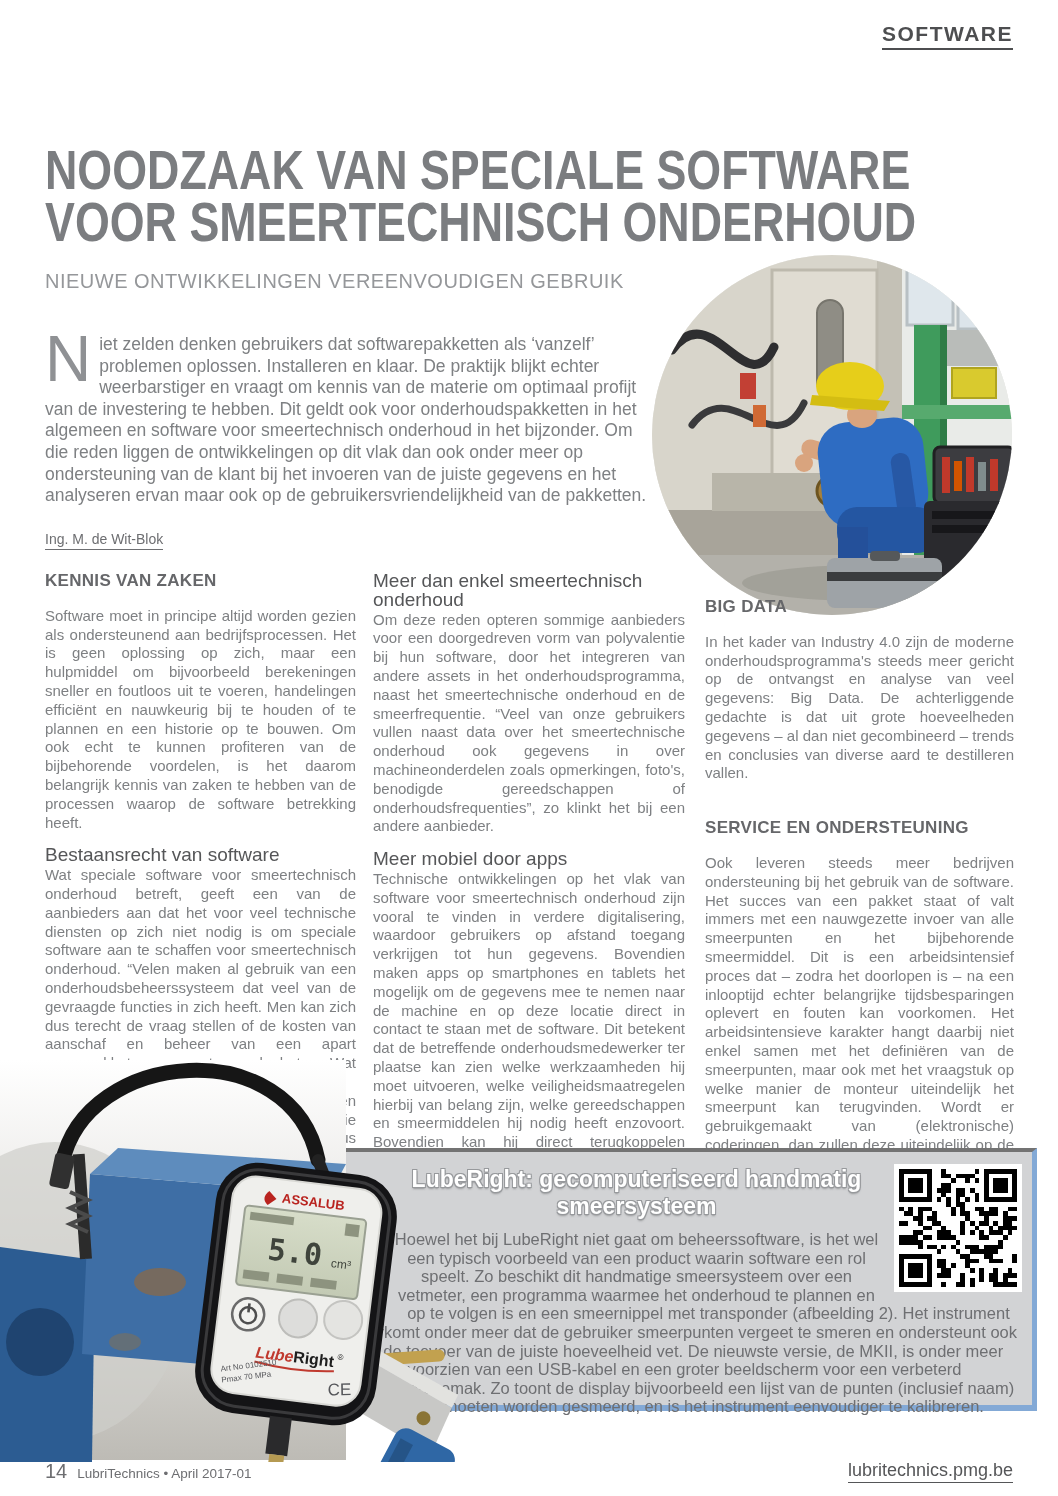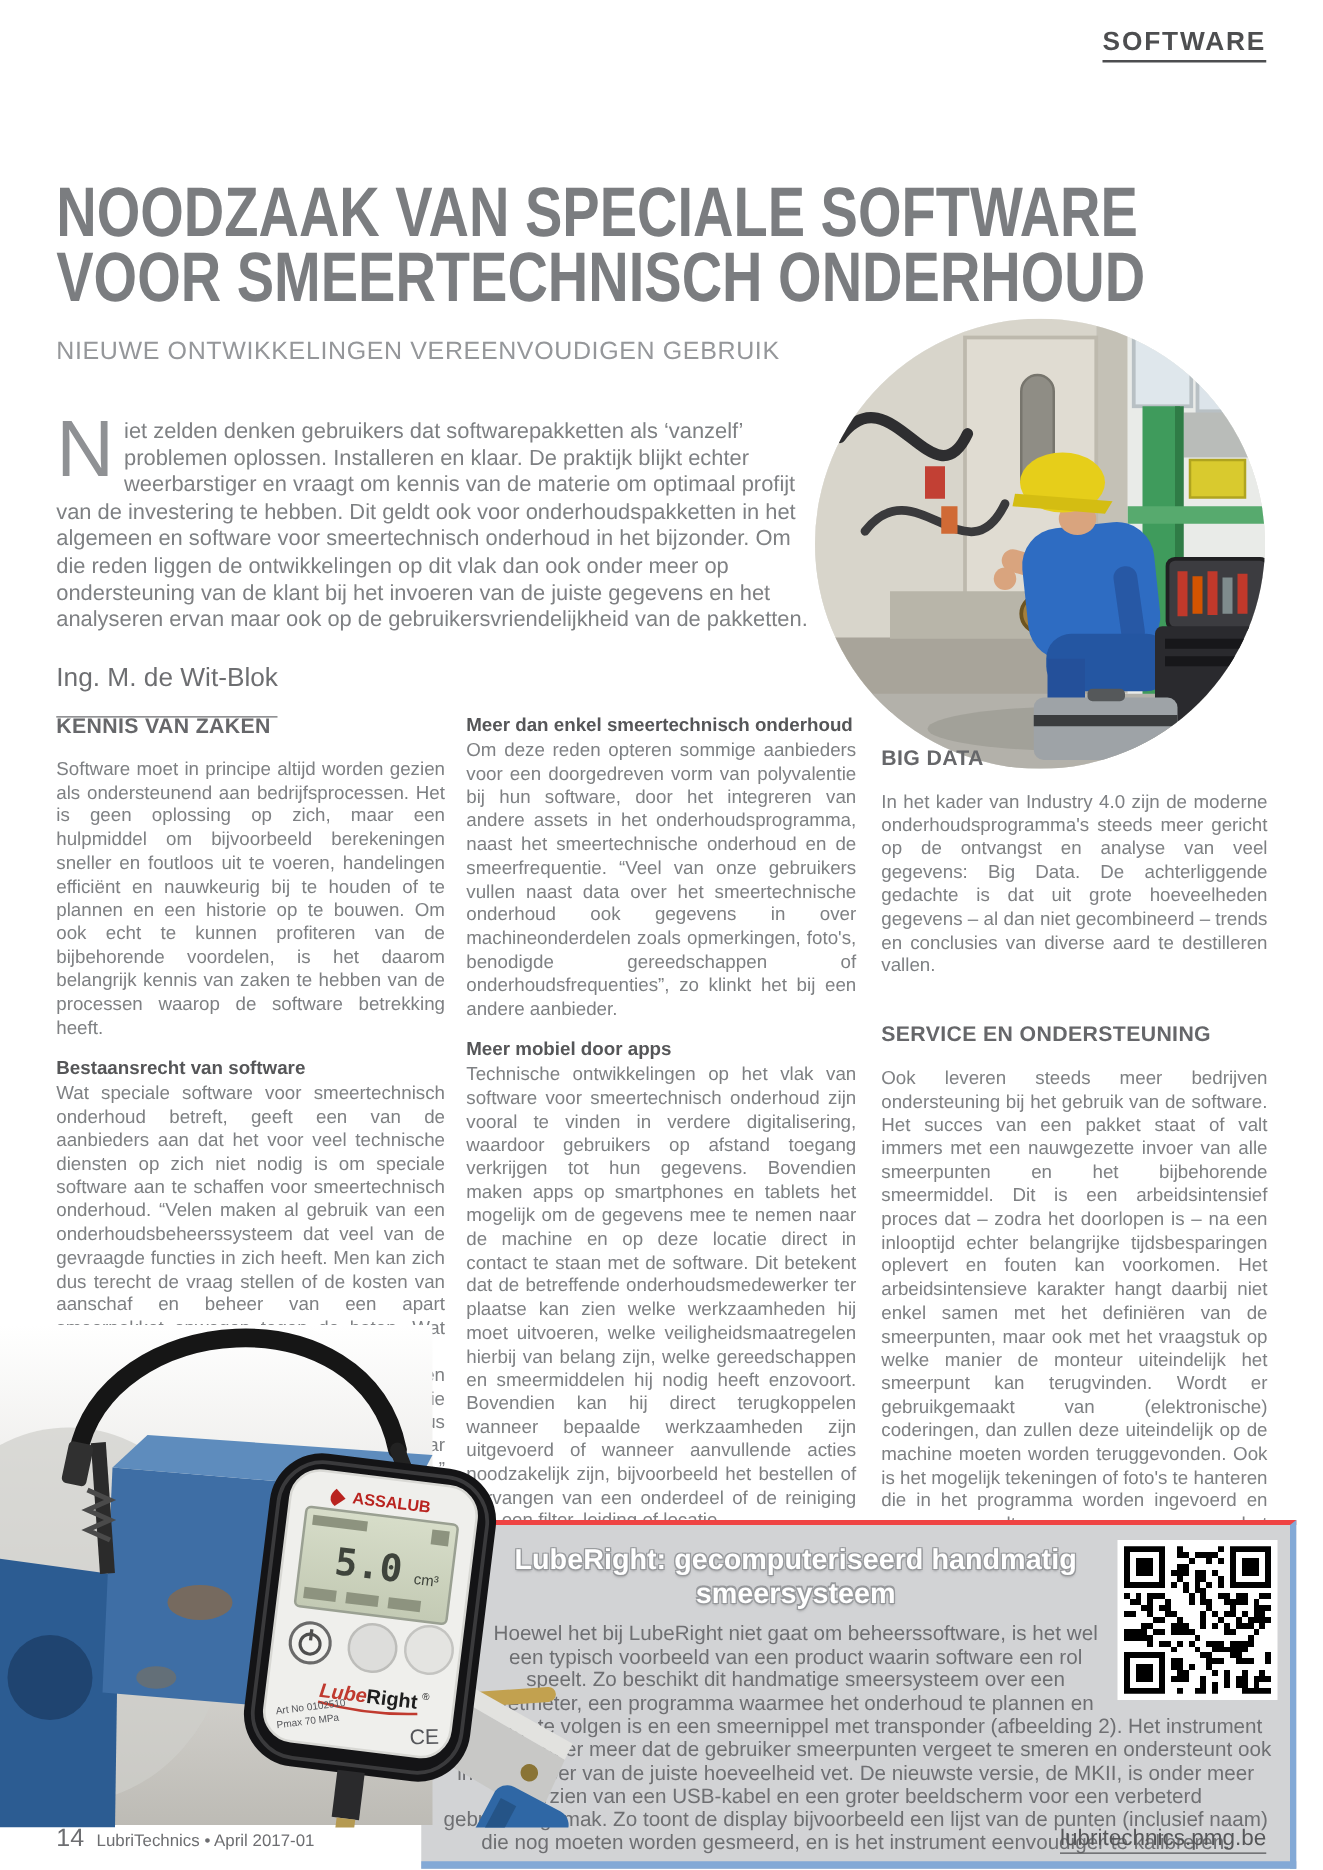--- a/index.html
+++ b/index.html
@@ -11,43 +11,43 @@
     color:#4d4e50;border-bottom:2px solid #4d4e50;padding-bottom:2px;font-weight:700;}
 
   
   .title{position:absolute;left:45px;top:144px;width:1080px;color:#7b7d80;font-weight:bold;
     font-size:56px;line-height:52px;transform:scaleX(0.80);transform-origin:left top;white-space:nowrap;}
   .subtitle{position:absolute;left:45px;top:270px;font-size:20px;color:#95979a;letter-spacing:0.5px;}
 
   
   .intro{position:absolute;left:45px;top:334px;width:612px;font-size:17.5px;line-height:21.6px;color:#7e8083;}
   .dropcap{float:left;font-size:64px;line-height:46px;padding:2px 8px 0 0;color:#8f9194;}
-  .author{position:absolute;left:45px;top:531px;font-size:21px;color:#6d6e71;
-    border-bottom:1.5px solid #6d6e71;padding-bottom:18px;}
+  .author{position:absolute;left:45px;top:531px;font-size:14px;color:#6d6e71;
+    border-bottom:1.5px solid #6d6e71;padding-bottom:2px;}
 
   
   .circle-photo{position:absolute;left:652px;top:255px;width:360px;height:360px;border-radius:50%;
     overflow:hidden;background:#e9e9e6;}
 
   
   .col{position:absolute;width:311px;font-size:15px;line-height:18.8px;color:#7e8083;}
   .col p{margin:0 0 0 0;text-align:justify;}
   .col .h-caps{font-size:17px;font-weight:bold;color:#66676a;letter-spacing:0.3px;margin:0 0 16px 0;}
-  .col .h-sub{font-size:15px;font-weight:bold;color:#555658;margin:14px 0 1px 0;}
+  .col .h-sub{font-size:19px;font-weight:normal;color:#555658;margin:14px 0 1px 0;}
   .col1{left:45px;top:572px;}
   .col2{left:373px;top:572px;width:312px;}
   .col3{left:705px;top:598px;width:309px;}
   .tail{text-align:right;}
   .tail .step{float:left;clear:left;height:18.8px;}
   .s1{width:126px;} .s2{width:148px;} .s3{width:168px;} .s4{width:188px;}
 
   
-  .infobox{position:absolute;left:337px;top:1216px;width:679px;height:235px;background:#d2d3d5;
-    border-top:4px solid #ef4444;border-right:5px solid #83a9d6;border-bottom:6px solid #83a9d6;
-    box-sizing:content-box;padding:10px 8px 24px 8px;}
+  .infobox{position:absolute;left:337px;top:1148px;width:679px;height:235px;background:#d2d3d5;
+    border-top:4px solid #737373;border-right:5px solid #83a9d6;border-bottom:6px solid #83a9d6;
+    box-sizing:content-box;padding:10px 8px 8px 8px;}
   .infobox .devspacer{float:left;width:48px;height:152px;}
   .infobox .qrblock{float:right;width:118px;height:118px;background:#ffffff;padding:5px;margin:2px 2px 10px 14px;}
   .infobox .ib-title{text-align:center;font-size:23px;font-weight:bold;color:#ffffff;margin:4px 0 10px 0;
     text-shadow:-1px -1px 0 #97999c,1px -1px 0 #97999c,-1px 1px 0 #97999c,1px 1px 0 #97999c,0 2px 2px rgba(90,92,94,0.5);}
   .infobox .ib-body{text-align:center;font-size:16.5px;line-height:18.6px;color:#6e6f72;}
 
   
   .photo-bl{position:absolute;left:0;top:1042px;width:535px;height:420px;}
 
   

